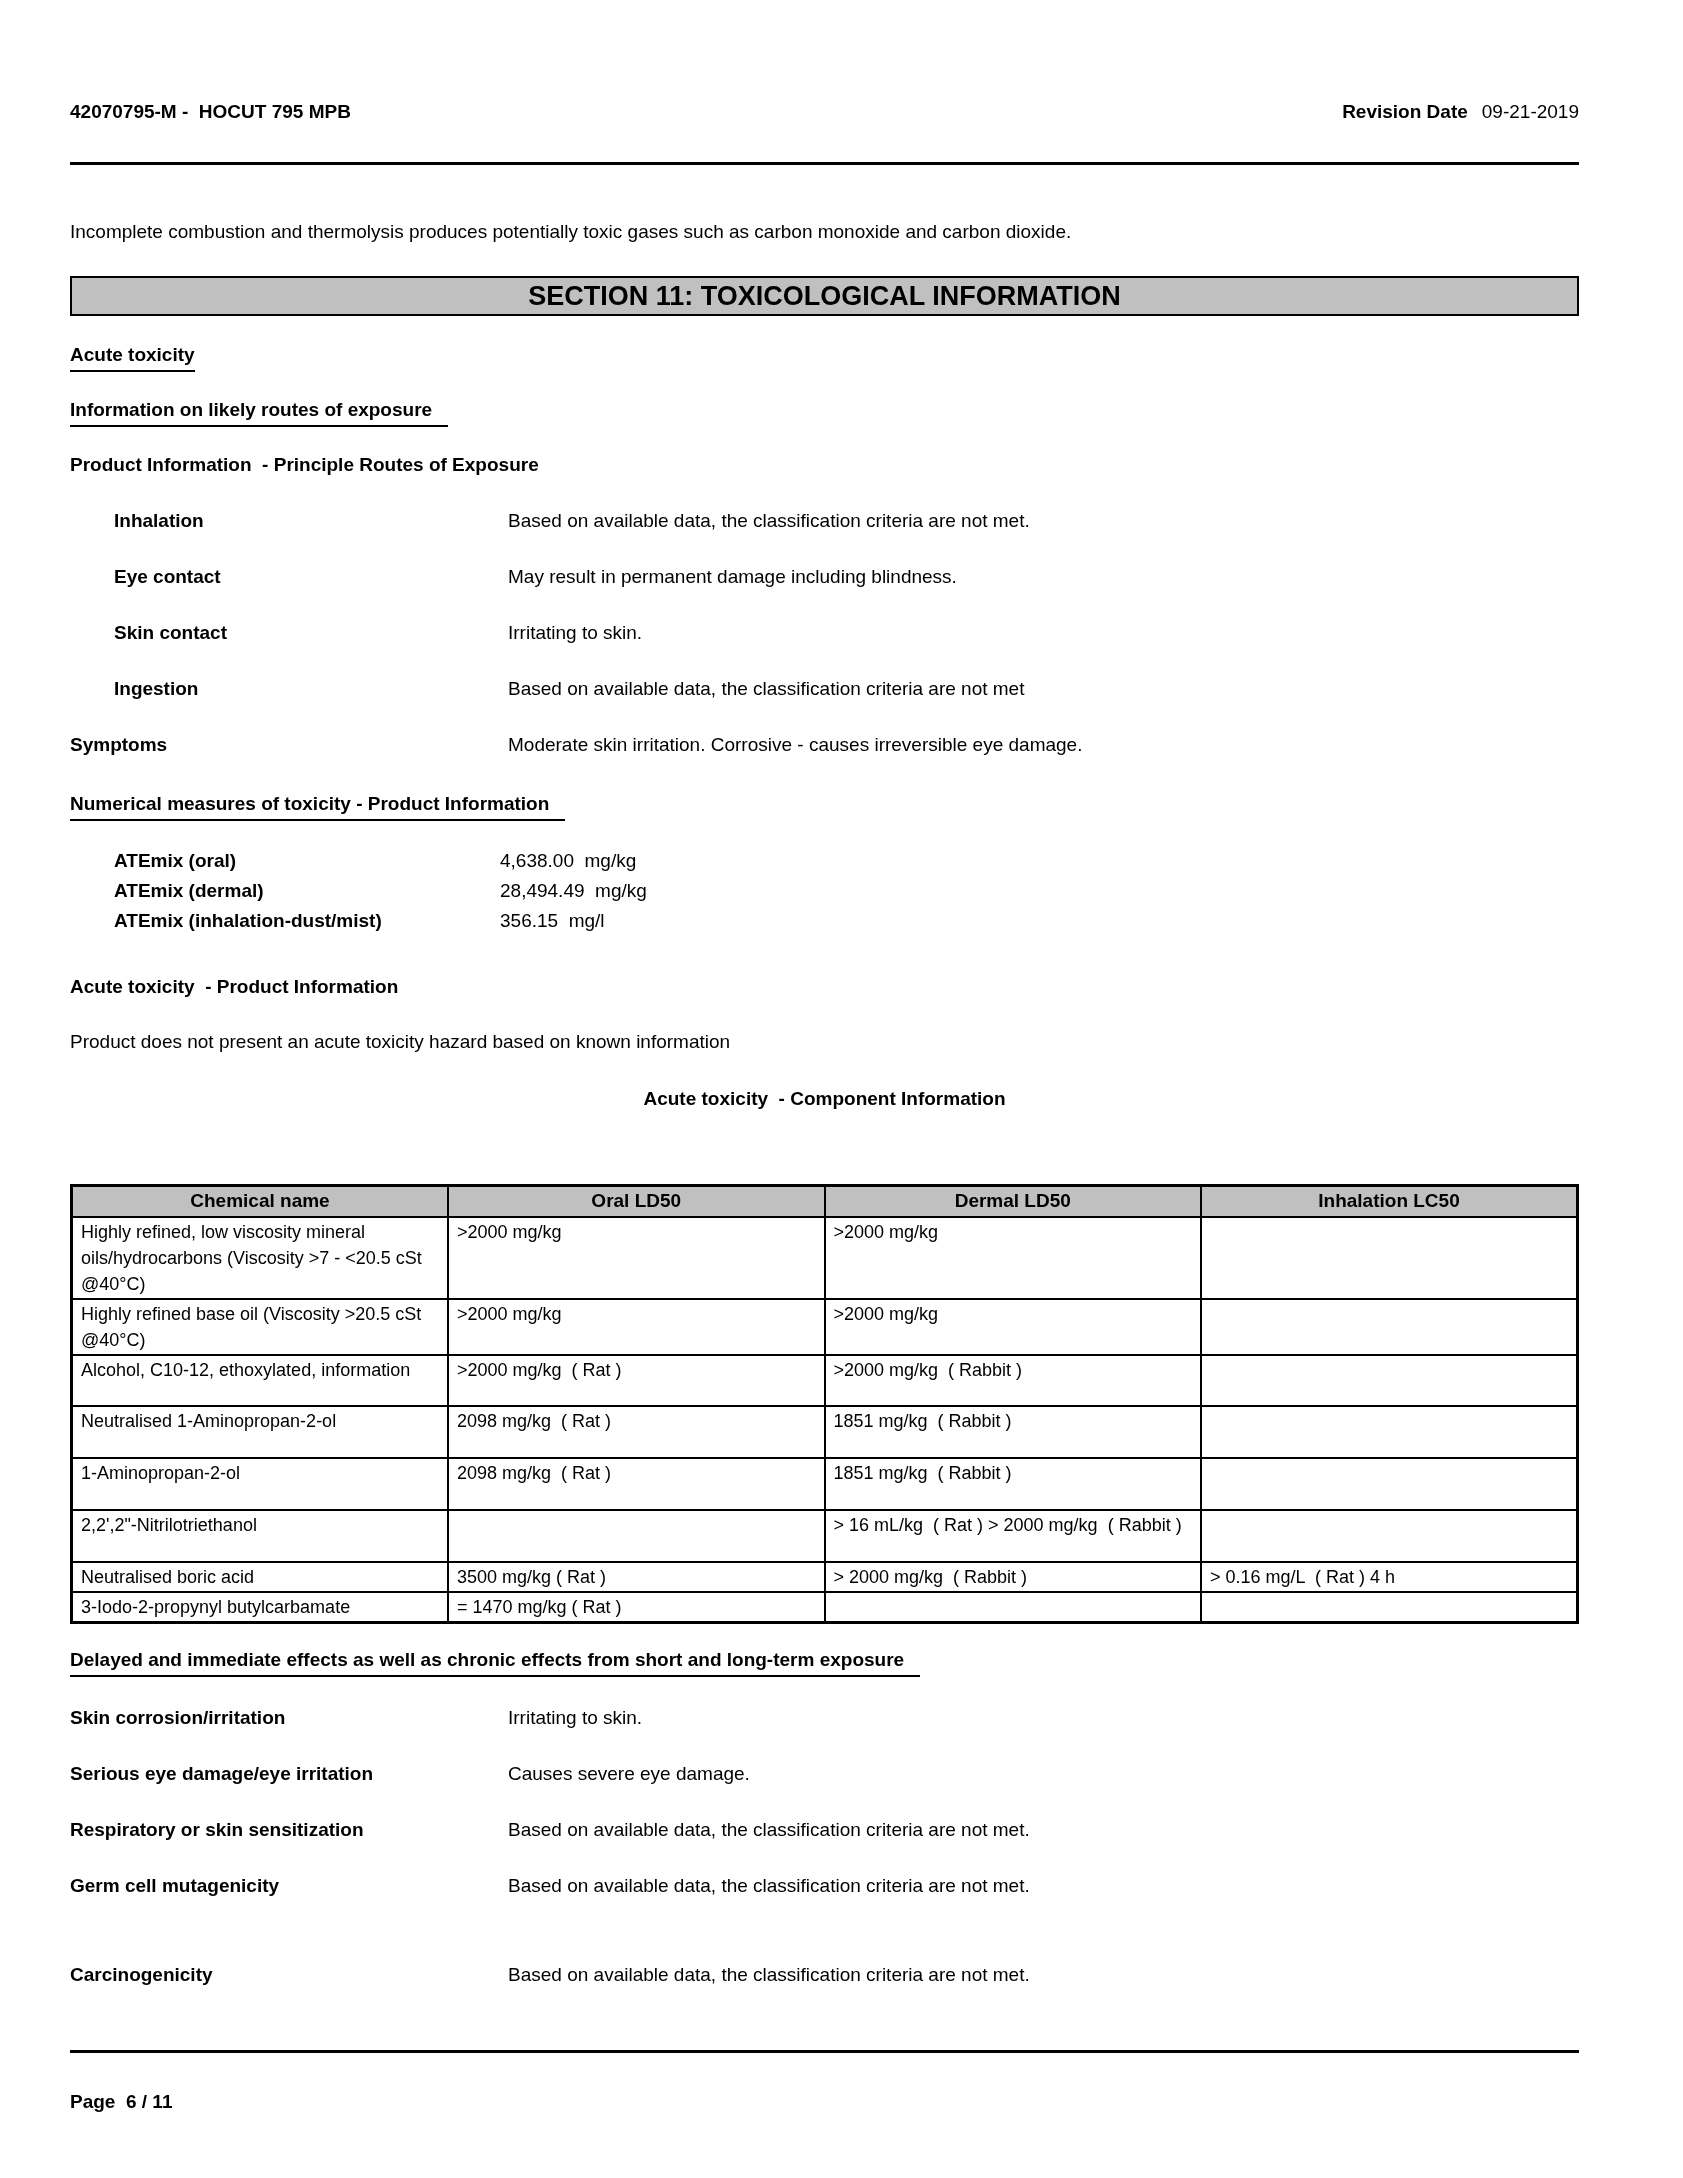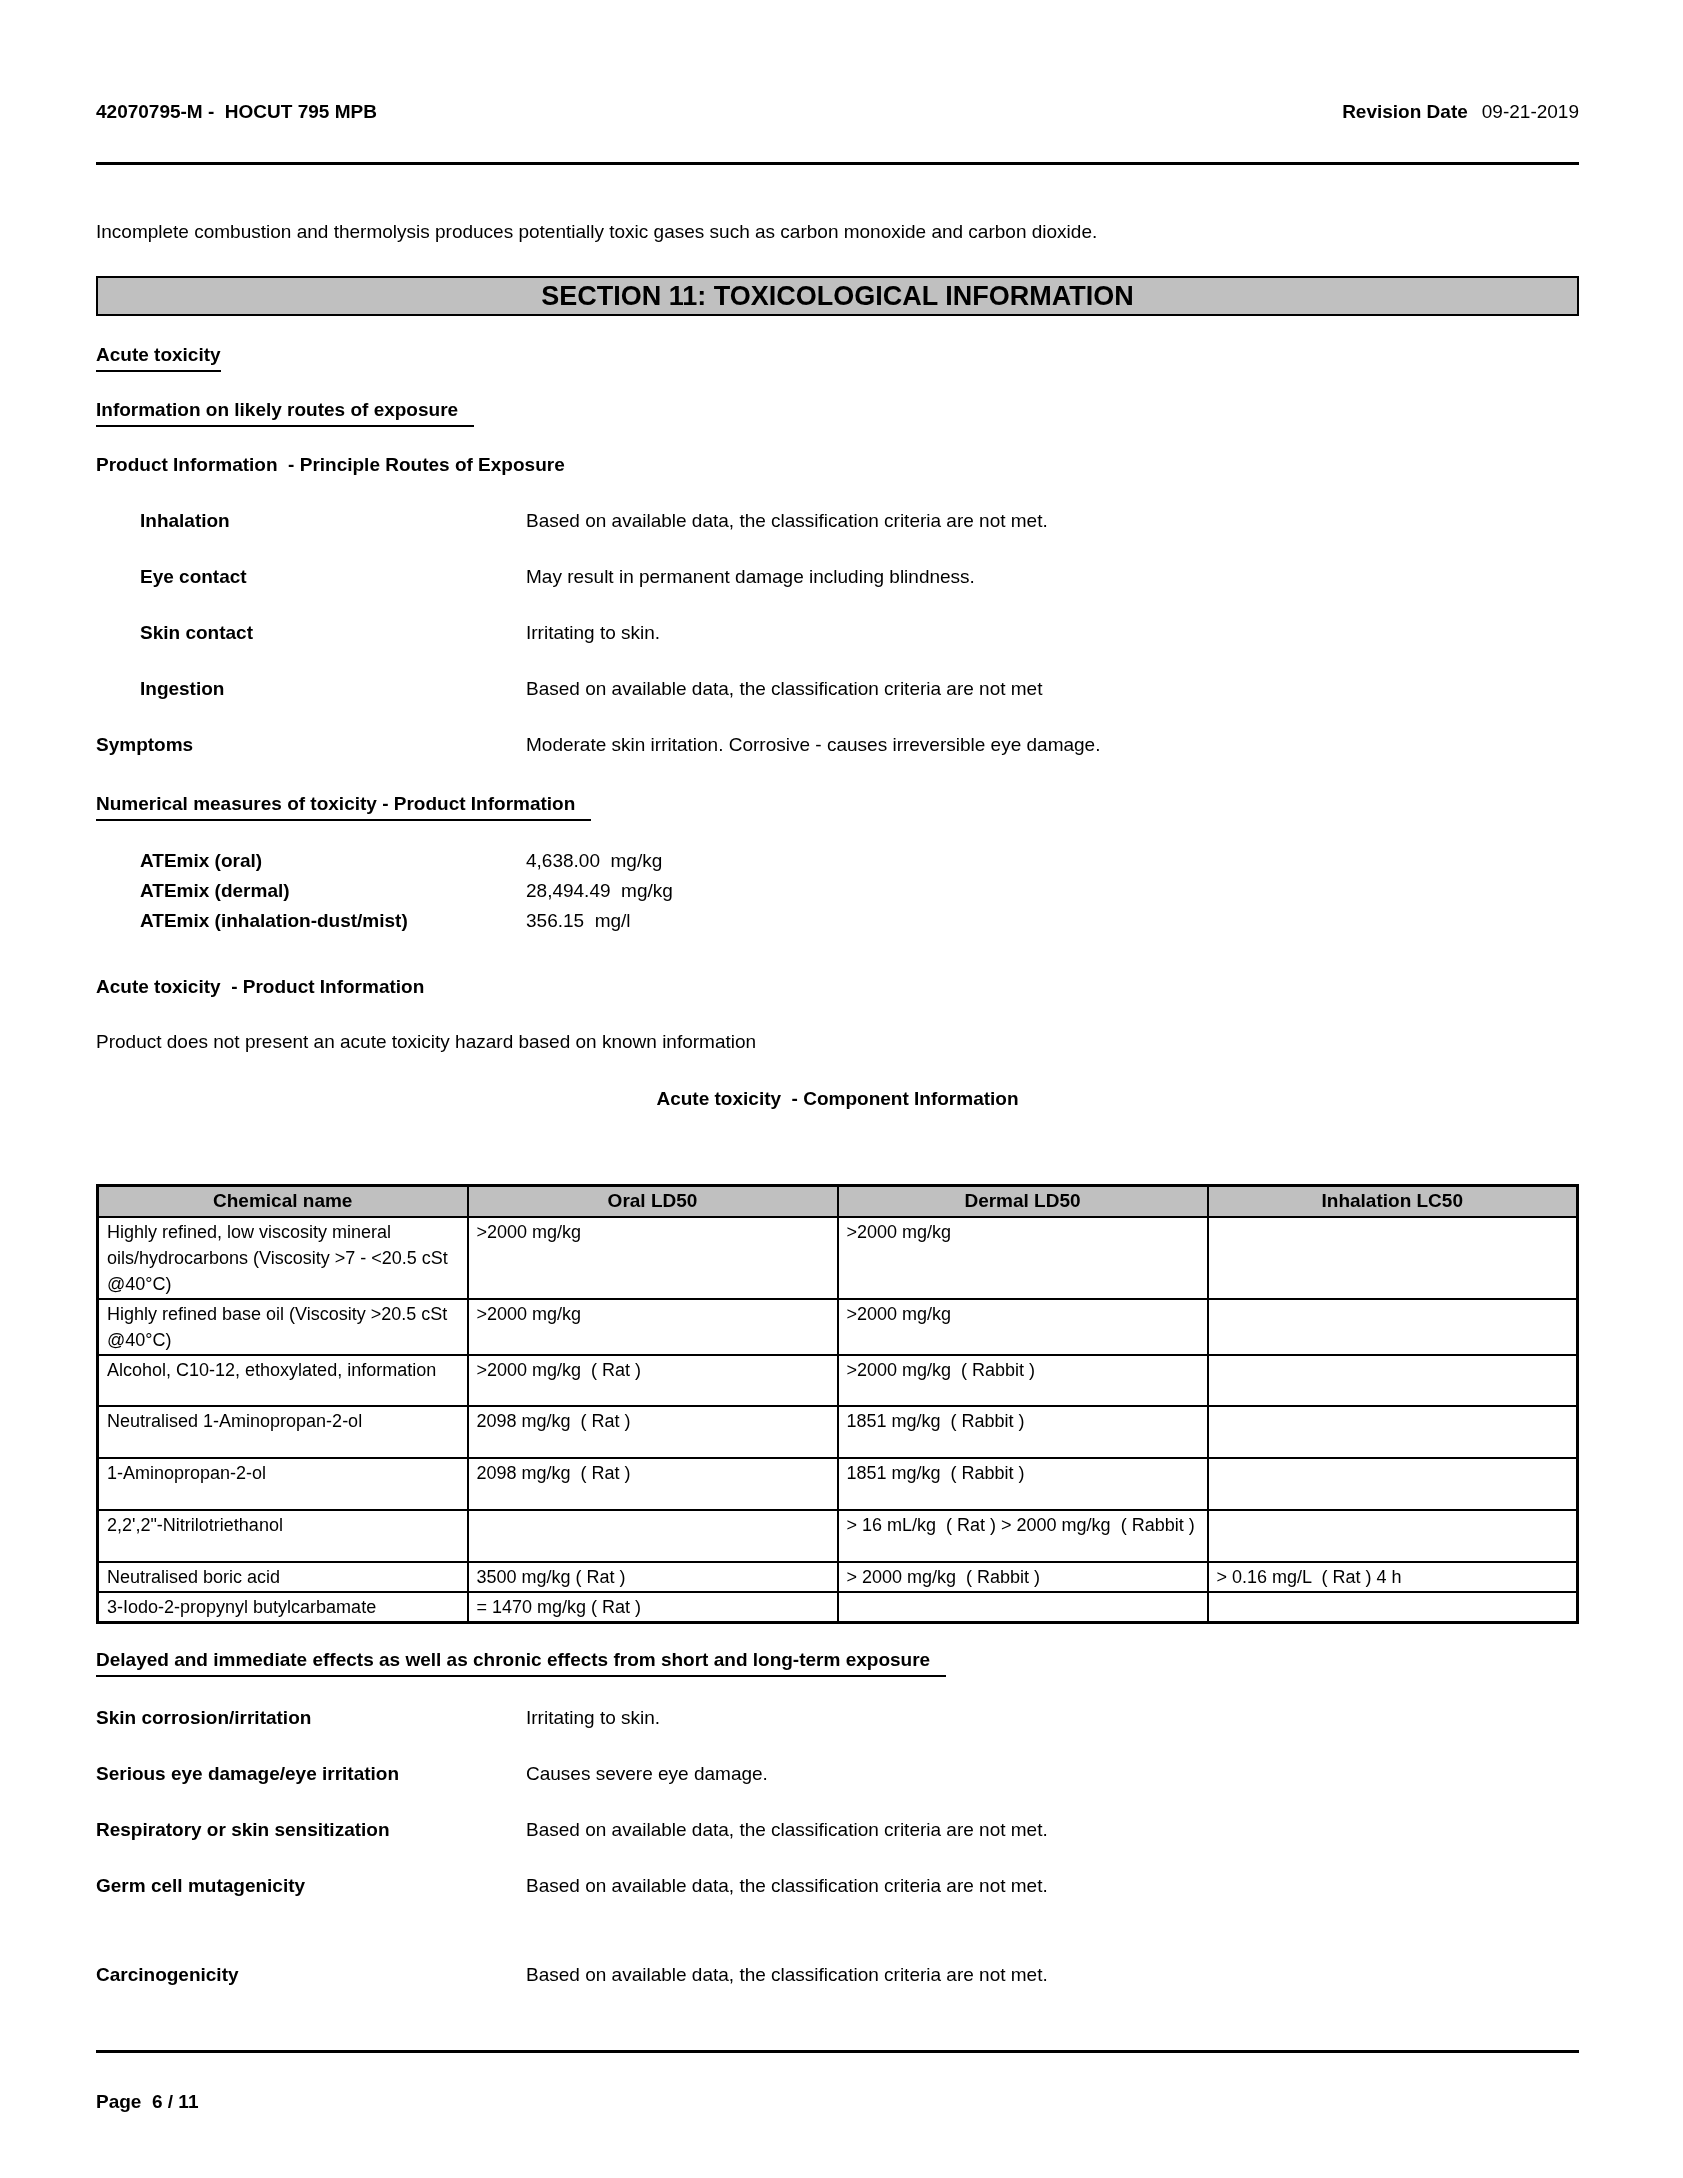--- a/index.html
+++ b/index.html
@@ -1,21 +1,21 @@
 <!DOCTYPE html>
 <html><head>
 <meta charset="utf-8">
 <style>
   html, body { margin: 0; padding: 0; background: #ffffff; }
   .page {
     position: relative;
     width: 1683px;
     height: 2178px;
     box-sizing: border-box;
-    padding: 0 104px 0 96px;
+    padding: 0 104px 0 70px;
     background: #ffffff;
     color: #000000;
     font-family: "Liberation Sans", "DejaVu Sans", sans-serif;
     font-size: 19px;
     line-height: 24px;
     overflow: hidden;
   }
   .b { font-weight: bold; }
   .doc-header {
     padding-top: 100px;
@@ -49,21 +49,21 @@
   .h-acutecomp{ margin-top: 33px; text-align: center; }
   .h-delayed  { margin-top: 24px; }
   .u {
     display: inline-block;
     border-bottom: 2px solid #000;
     padding-bottom: 3px;
   }
   .u-ext { padding-right: 16px; }
   .def-list { margin-top: 32px; }
   .chronic  { margin-top: 29px; }
-  .def-row { display: flex; margin-bottom: 32px; }
+  .def-row { display: flex; margin-bottom: 32px; gap: 8px; }
   .def-row:last-child { margin-bottom: 0; }
   .def-row .lbl {
     flex: 0 0 430px;
     box-sizing: border-box;
     font-weight: bold;
   }
   .ind .lbl { padding-left: 44px; }
   .val { white-space: pre-wrap; }
   .gap-above { margin-top: 65px; }
   .atemix { margin-top: 25px; }

